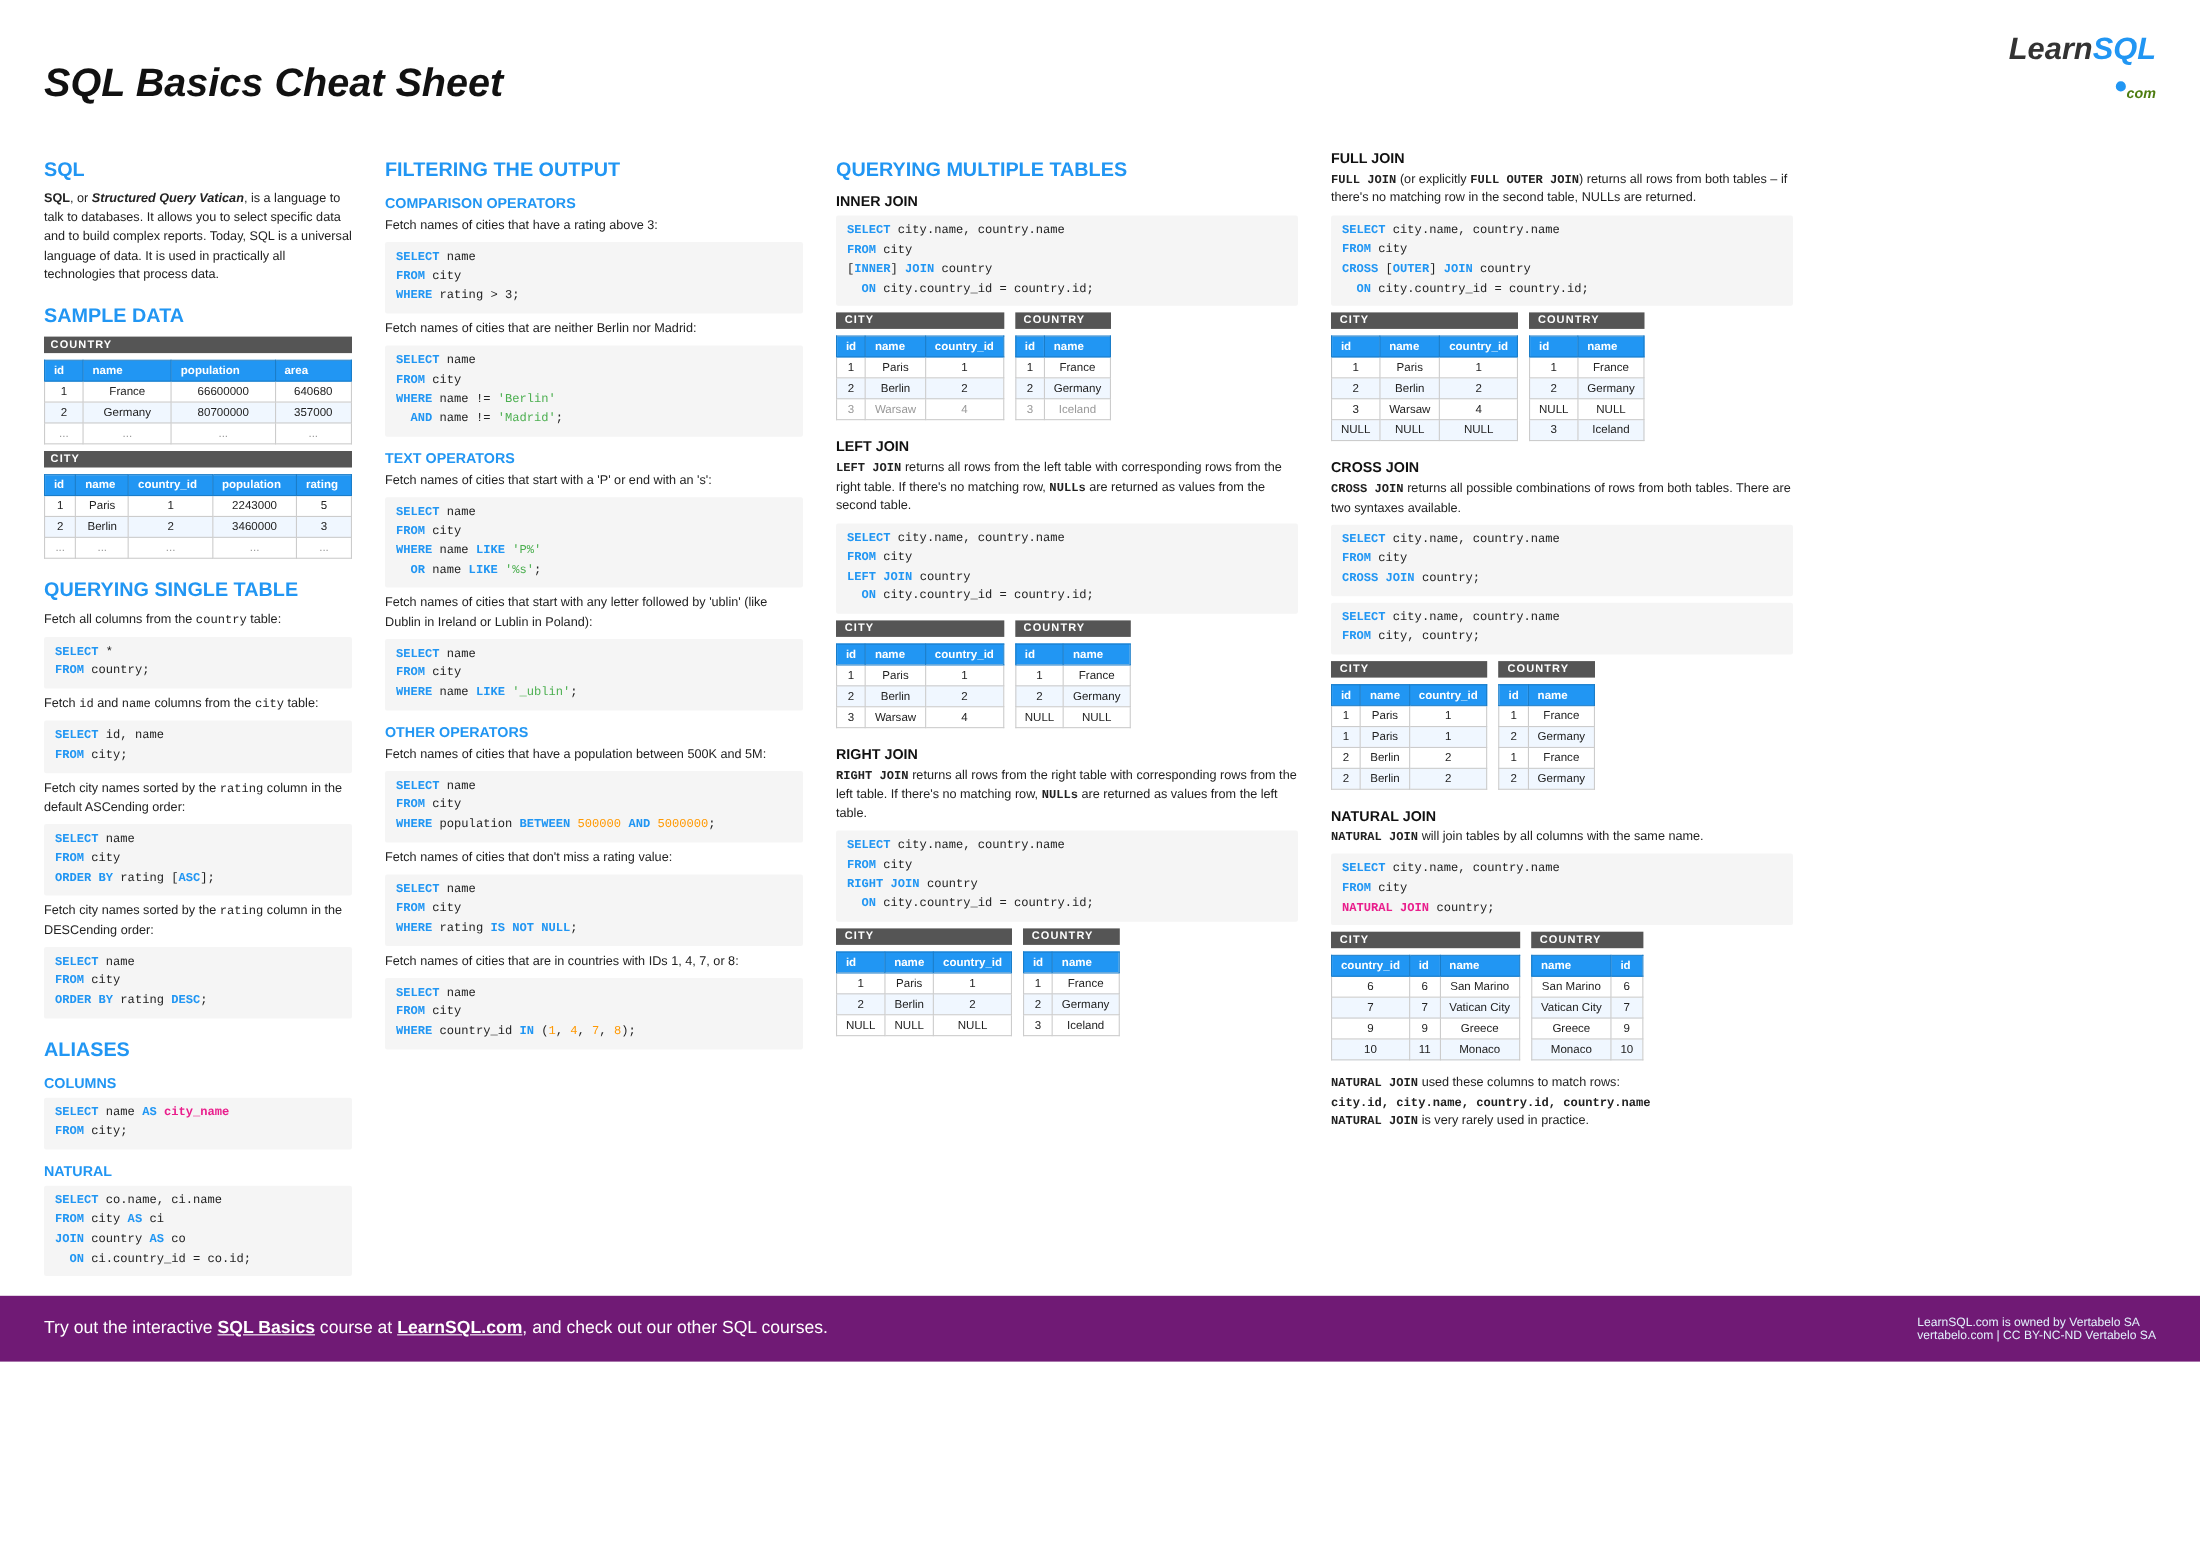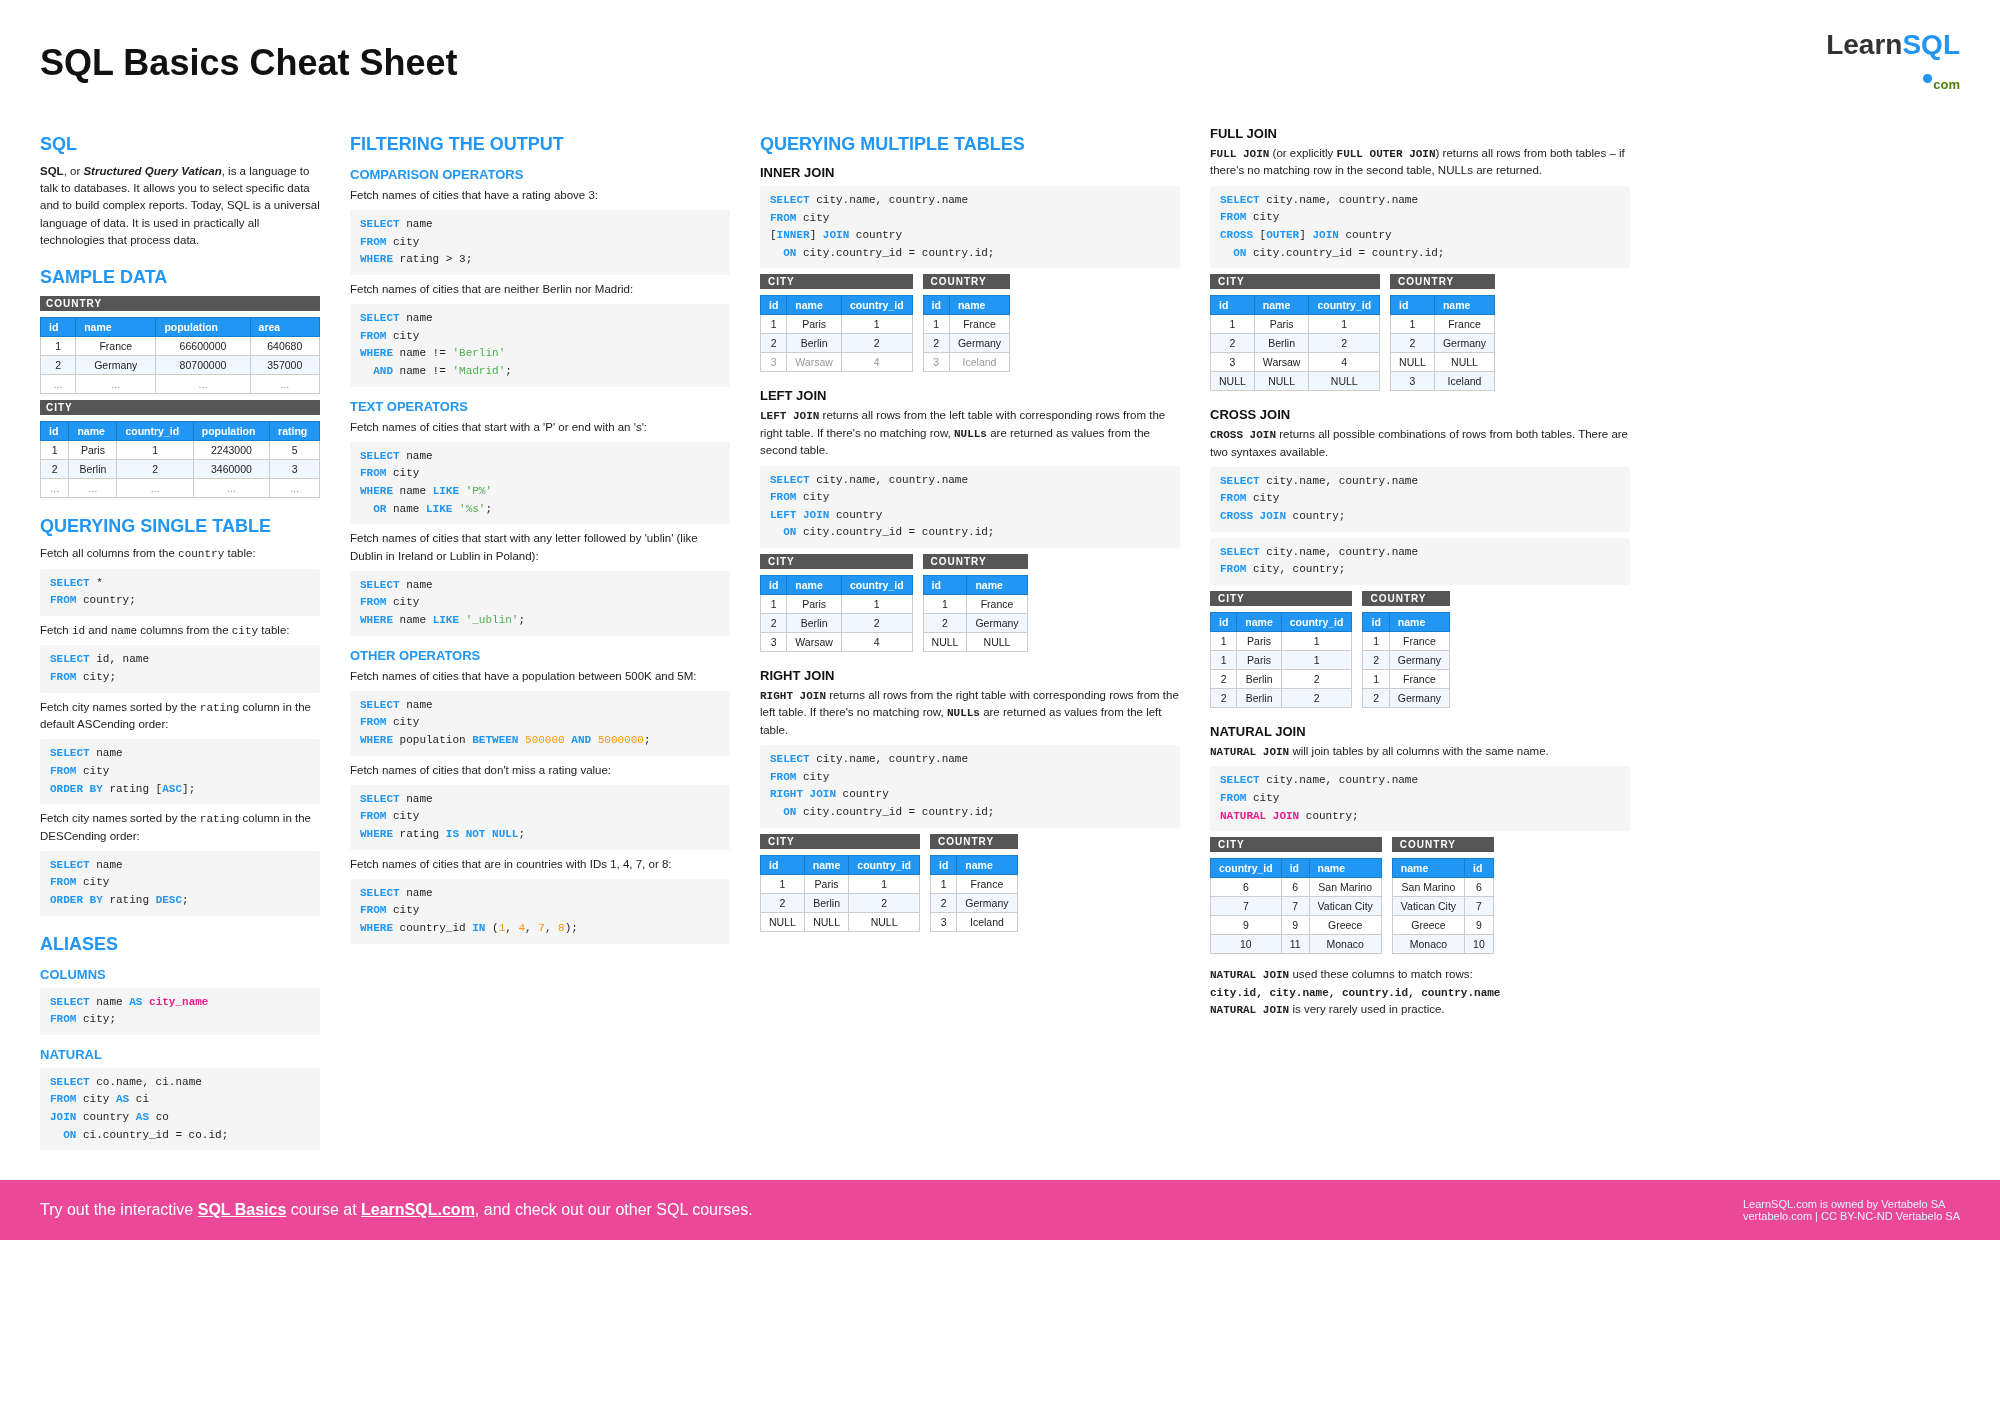--- a/index.html
+++ b/index.html
@@ -1,21 +1,21 @@
 <!DOCTYPE html>
 <html><head>
   <meta charset="utf-8">
   <style>
     * { margin: 0; padding: 0; box-sizing: border-box; }
     body { font-family: Arial, sans-serif; background: #fff; color: #222; font-size: 12px; width: 2000px; }
 
     .page { padding: 30px 40px 0 40px; }
 
     
-    .header { display: flex; justify-content: space-between; align-items: center; margin-bottom: 20px; }
+    .header { display: flex; justify-content: space-between; align-items: flex-end; margin-bottom: 30px; font-style: italic; }
     .main-title { font-size: 36px; font-weight: 900; color: #111; }
     .logo { text-align: right; font-size: 28px; font-weight: 700; color: #333; line-height: 1.1; }
     .logo .sql-part { color: #2196F3; }
     .logo-dot { color: #2196F3; font-size: 32px; }
     .logo-com { font-size: 13px; color: #4d7c0f; }
 
     
     .columns { display: flex; gap: 30px; }
     .col { flex: 1; }
     .col-1 { flex: 0 0 280px; }
@@ -44,21 +44,21 @@
     .data-table td { padding: 3px 8px; border: 1px solid #ccc; text-align: center; background: #fff; }
     .data-table tr:nth-child(even) td { background: #f0f7ff; }
     .table-wrapper { margin: 6px 0; }
     .table-section-label { font-size: 10px; font-weight: 700; color: #fff; background: #555; padding: 2px 6px; letter-spacing: 1px; }
 
     
     .join-tables { display: flex; gap: 10px; margin: 6px 0; }
     .join-table-group-label { font-size: 10px; font-weight: 700; color: #fff; background: #555; padding: 2px 8px; letter-spacing: 1px; text-align: left; }
 
     
-    .footer { background: #ec4899; color: #fff; padding: 18px 40px; margin-top: 24px; display: flex; justify-content: space-between; align-items: center; }
+    .footer { background: #701a75; color: #fff; padding: 18px 40px; margin-top: 12px; display: flex; justify-content: space-between; align-items: center; }
     .footer-text { font-size: 16px; }
     .footer-link { color: #fff; font-weight: 700; text-decoration: underline; }
     .footer-right { font-size: 11px; color: #e3f2fd; }
 
     
     .row-dim td { color: #999; }
 
     .inline-code { font-family: 'Courier New', monospace; font-size: 11px; }
     .inline-bold { font-weight: 800; font-family: 'Courier New', monospace; font-size: 11px; }
   </style>

